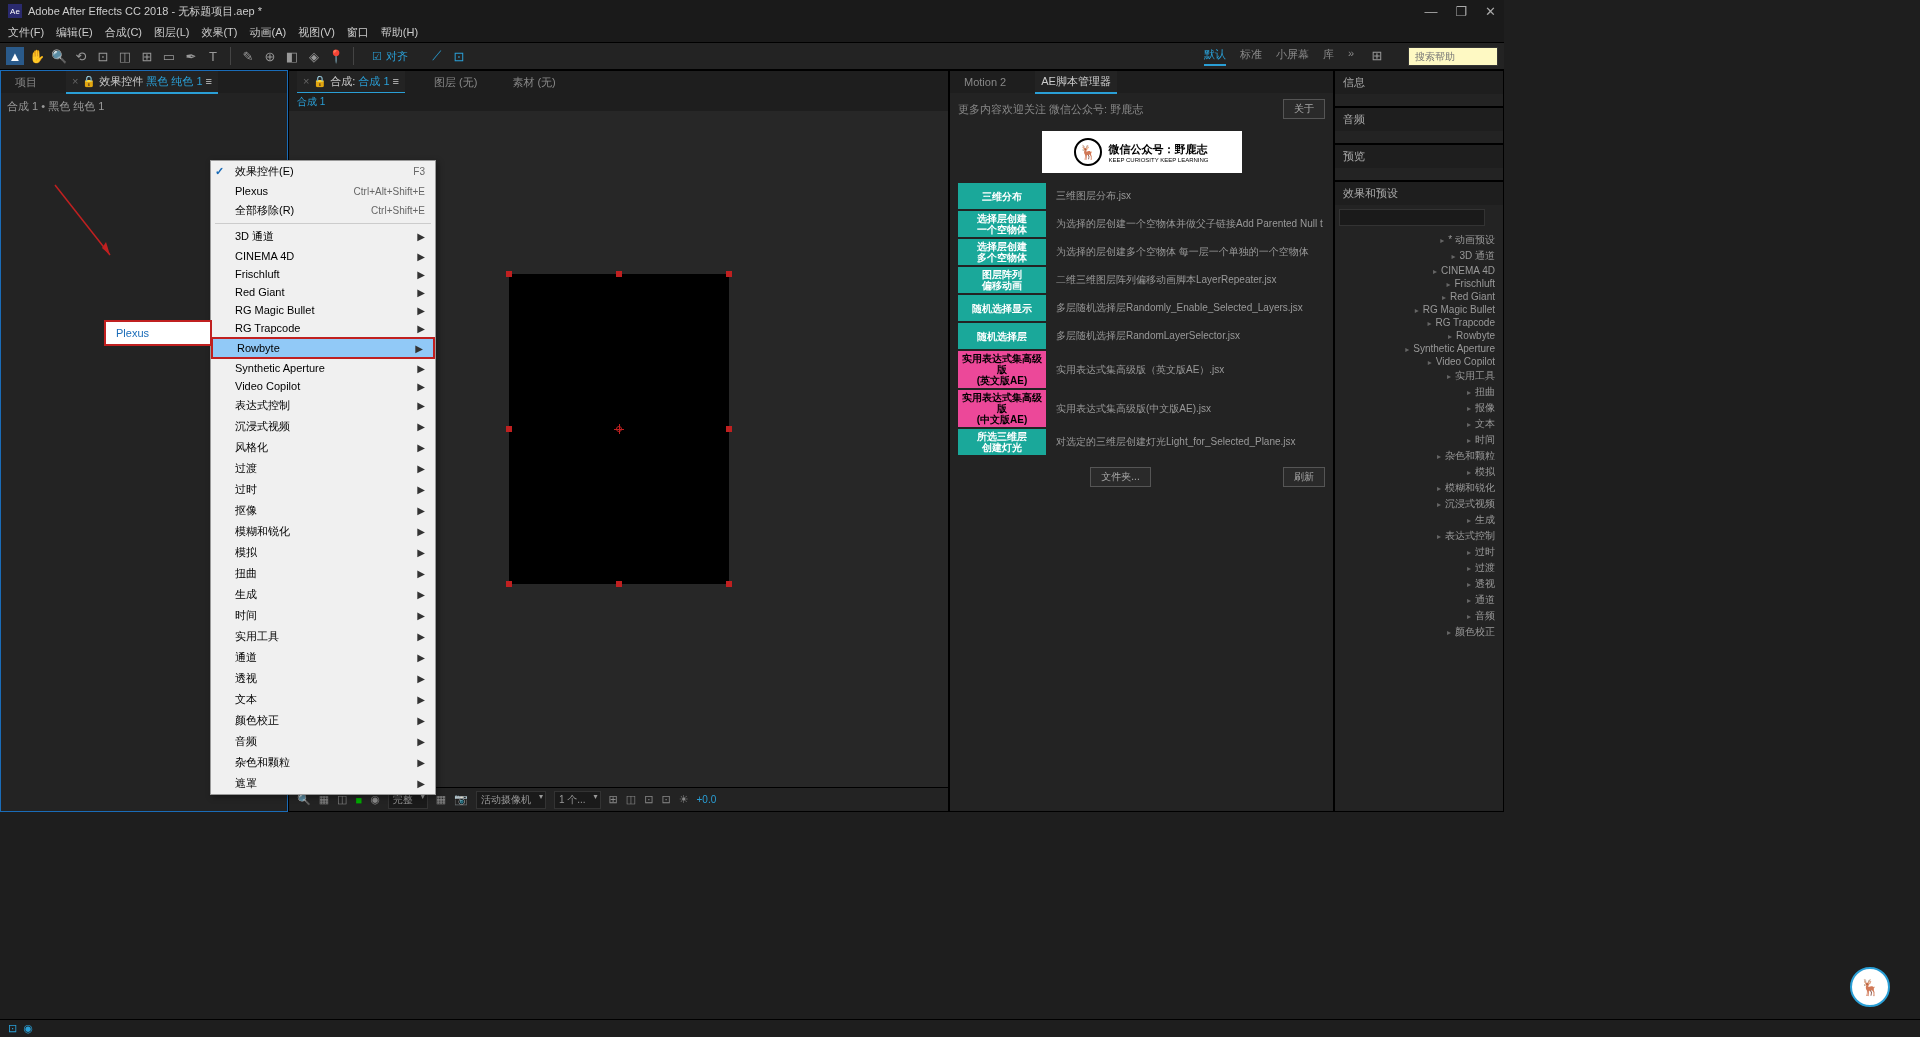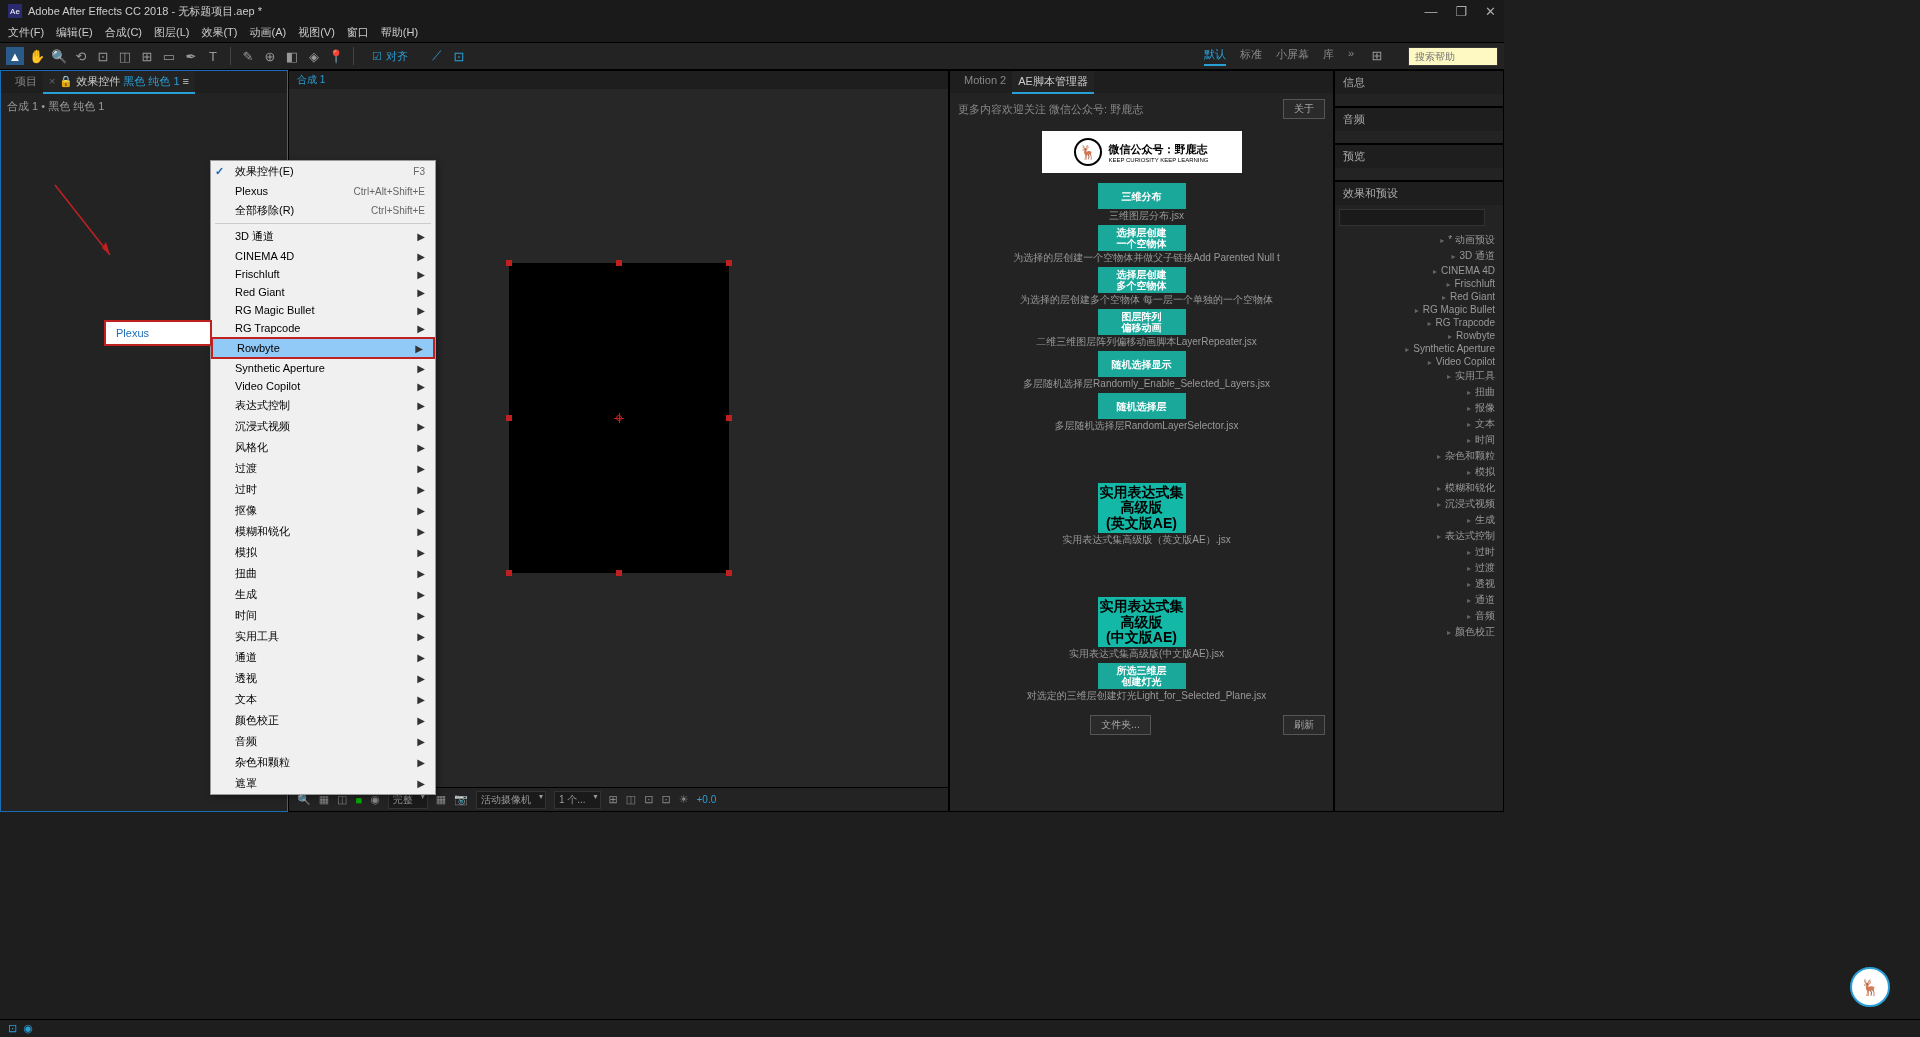--- a/index.html
+++ b/index.html
@@ -14,21 +14,21 @@
 .tool { width: 18px; height: 18px; display: inline-flex; align-items: center; justify-content: center; color: #999; cursor: pointer; font-size: 13px; }
 .tool.active { background: #2a5a8a; color: #fff; }
 .tool-sep { width: 1px; height: 18px; background: #444; margin: 0 4px; }
 .snap { color: #2a9fd6; font-size: 11px; margin-left: 10px; display: flex; align-items: center; gap: 4px; }
 .workspace-tabs { margin-left: auto; display: flex; gap: 14px; font-size: 11px; color: #888; }
 .workspace-tabs .ws { cursor: pointer; }
 .workspace-tabs .ws.active { color: #2a9fd6; border-bottom: 2px solid #2a9fd6; padding-bottom: 2px; }
 .search-box { background: #fef9c3; border: 1px solid #333; padding: 2px 20px 2px 6px; color: #888; font-size: 10px; width: 90px; margin-left: 8px; position: relative; }
 .main { display: flex; height: calc(100% - 70px); }
 .panel { background: #232323; border: 1px solid #000; display: flex; flex-direction: column; }
-.panel-tabs { display: flex; background: #1e1e1e; height: 22px; align-items: flex-start; padding: 0 8px; gap: 0; font-size: 11px; }
+.panel-tabs { display: flex; background: #1e1e1e; height: 22px; align-items: center; padding: 0 8px; gap: 23px; font-size: 11px; }
 .panel-tab { cursor: pointer; color: #888; padding: 3px 6px; }
 .panel-tab.active { color: #ccc; background: #232323; border-bottom: 2px solid #2a9fd6; }
 .left-col { width: 288px; display: flex; flex-direction: column; }
 .proj-panel { flex: 1; border: 1px solid #1a6cb8; }
 .proj-content { padding: 6px; font-size: 11px; color: #999; }
 .center-col { flex: 1; display: flex; flex-direction: column; }
 .comp-panel { flex: 1; }
 .comp-tabs-inner { background: #1e1e1e; height: 18px; display: flex; align-items: center; padding: 0 8px; font-size: 10px; }
 .comp-tab-item { color: #2a9fd6; }
 .comp-viewer { flex: 1; background: #272727; position: relative; display: flex; align-items: center; justify-content: center; }
@@ -46,24 +46,24 @@
 .vc-sel::after { content: '▾'; position: absolute; right: 2px; top: 0; font-size: 8px; }
 .vc-sel.gray { color: #999; text-align: center; }
 .vc-icon { color: #888; font-size: 11px; }
 .right-col { width: 385px; display: flex; flex-direction: column; }
 .script-panel { flex: 1; }
 .script-header { padding: 6px 8px; font-size: 11px; color: #888; display: flex; align-items: center; }
 .script-btn { margin-left: auto; border: 1px solid #555; padding: 2px 10px; color: #aaa; font-size: 10px; background: #2a2a2a; cursor: pointer; }
 .script-logo { background: #fff; margin: 6px auto; width: 200px; height: 42px; display: flex; align-items: center; justify-content: center; color: #000; font-size: 11px; font-weight: bold; gap: 6px; }
 .script-logo .circ { width: 28px; height: 28px; border: 2px solid #000; border-radius: 50%; display: flex; align-items: center; justify-content: center; font-size: 14px; }
 .script-list { padding: 4px 8px; overflow-y: auto; }
-.script-item { display: flex; align-items: center; margin-bottom: 2px; flex-direction: column; }
+.script-item { display: flex; align-items: center; margin-bottom: 2px; }
 .script-badge { width: 88px; min-height: 26px; display: flex; align-items: center; justify-content: center; text-align: center; font-size: 10px; font-weight: bold; padding: 2px; line-height: 1.1; }
 .badge-teal { background: #1aa89a; color: #fff; }
-.badge-yellow { background: #14b8a6; color: #000; font-size: 14px; margin-top: 48px; }
+.badge-yellow { background: #ec4899; color: #000; font-size: 10px; }
 .script-desc { flex: 1; padding-left: 10px; font-size: 10px; color: #999; }
 .script-footer { padding: 6px 8px; display: flex; }
 .far-right { width: 170px; display: flex; flex-direction: column; }
 .mini-panel { border: 1px solid #000; background: #232323; }
 .mini-header { padding: 4px 8px; font-size: 11px; color: #aaa; background: #1e1e1e; }
 .effects-search { margin: 4px; background: #1a1a1a; border: 1px solid #333; padding: 2px 6px; color: #888; font-size: 10px; }
 .effects-list { font-size: 10px; color: #999; padding: 2px 0; }
 .effects-list .ei { padding: 1px 8px; cursor: pointer; text-align: right; }
 .effects-list .ei::before { content: '▸'; margin-right: 4px; font-size: 8px; color: #666; }
 .bottom { height: 210px; display: flex; border-top: 1px solid #000; }
@@ -166,20 +166,25 @@
         <span class="panel-tab active"><span style="color:#666;margin-right:4px">×</span>🔒 <span>效果控件</span> <span style="color:#2a9fd6">黑色 纯色 1</span> ≡</span>
       </div>
       <div class="proj-content">
         <span>合成 1 • 黑色 纯色 1</span>
       </div>
     </div>
   </div>
 
   <div class="center-col">
     <div class="panel comp-panel">
+      <div class="panel-tabs">
+        <span class="panel-tab active"><span style="color:#666;margin-right:4px">×</span>🔒 <span>合成:</span> <span style="color:#2a9fd6">合成 1</span> ≡</span>
+        <span class="panel-tab">图层 (无)</span>
+        <span class="panel-tab">素材 (无)</span>
+      </div>
       <div class="comp-tabs-inner">
         <span class="comp-tab-item">合成 1</span>
       </div>
       <div class="comp-viewer">
         <div class="comp-canvas">
           <div class="handle h-tl"></div>
           <div class="handle h-tm"></div>
           <div class="handle h-tr"></div>
           <div class="handle h-ml"></div>
           <div class="handle h-mr"></div>

